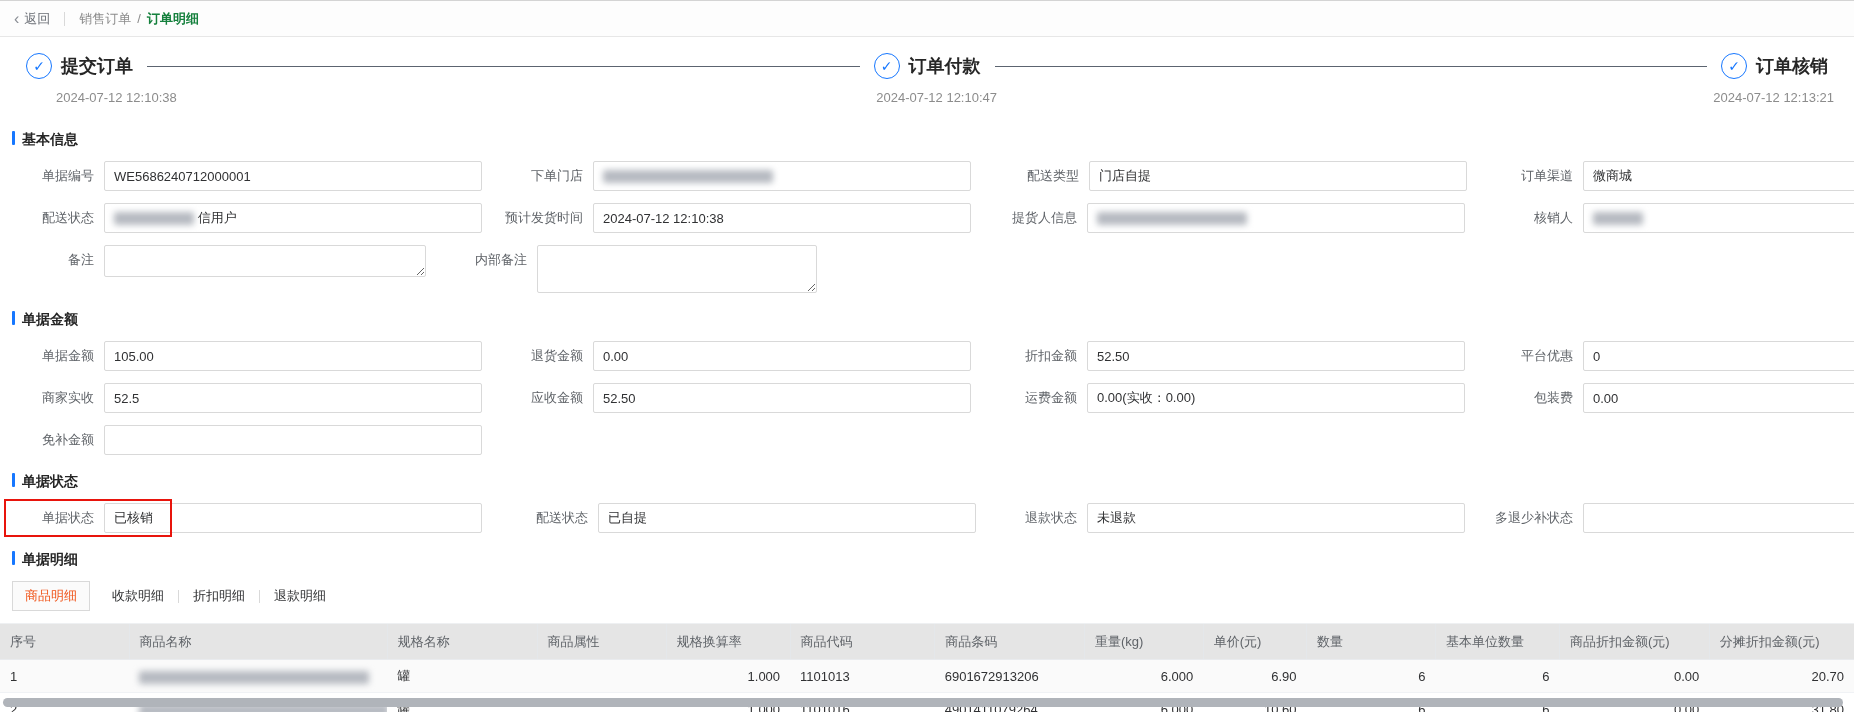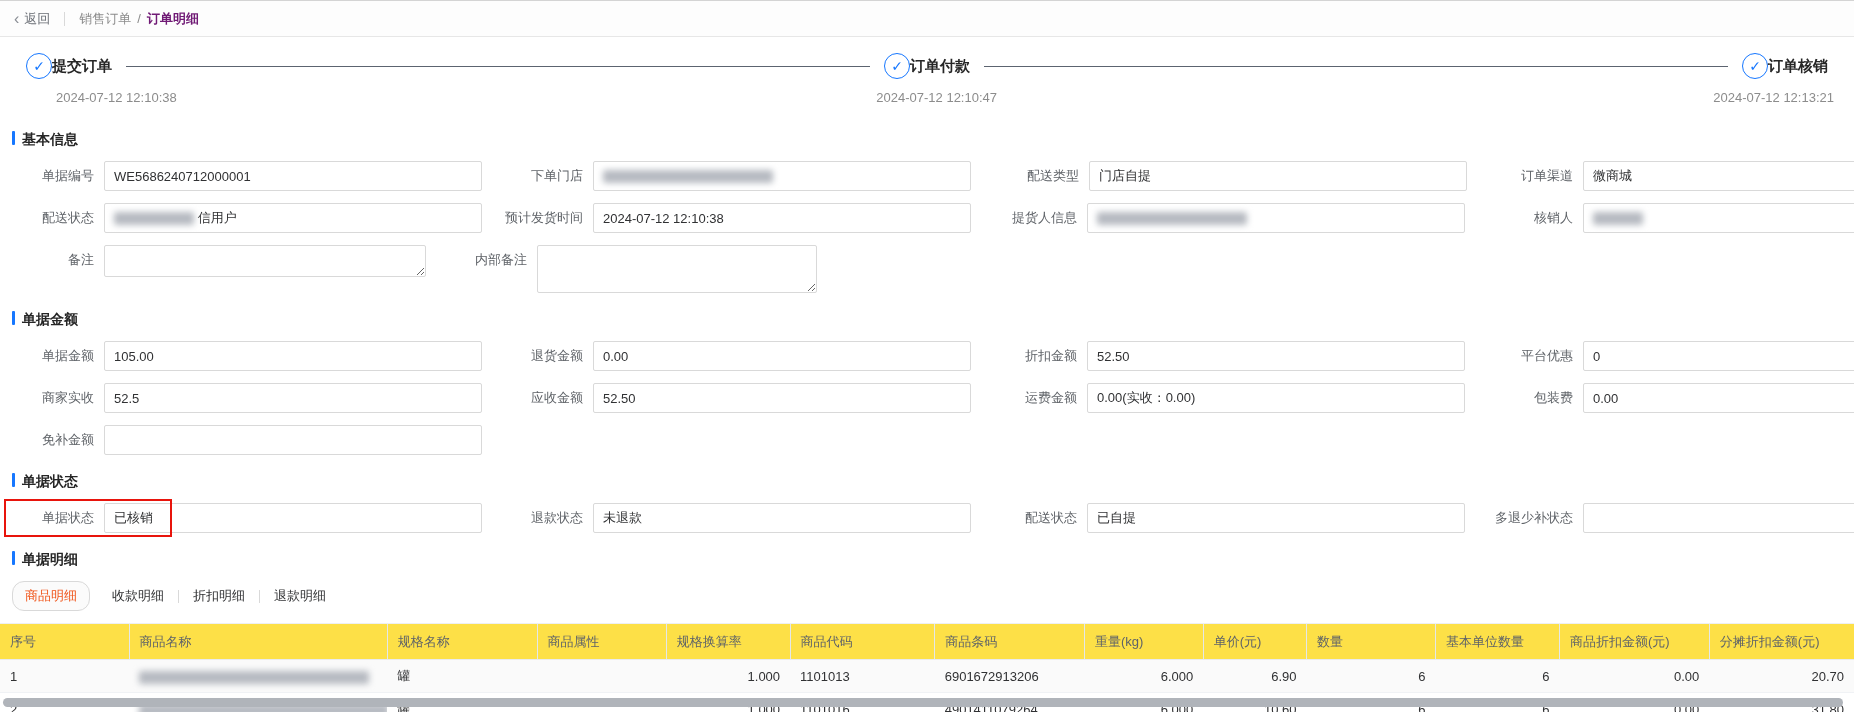--- a/index.html
+++ b/index.html
@@ -21,33 +21,33 @@
     align-items: center;
     padding: 0 14px;
     border-bottom: 1px solid #e7e7e7;
     background: #fdfdfd;
   }
   .back-btn { display:flex; align-items:center; color:#6b6f76; cursor:pointer; }
   .back-chev { font-size:16px; margin-right:5px; color:#8a8e95; line-height:1; }
   .vdiv { width:1px; height:14px; background:#d9d9d9; margin:0 14px; }
   .crumb-parent { color:#8c8c8c; }
   .crumb-sep { color:#8c8c8c; margin:0 6px; }
-  .crumb-current { color:#701a75; font-weight:600; }
+  .crumb-current { color:#15803d; font-weight:600; }
 
   
   .steps { position:relative; padding:16px 26px 34px; }
   .steps-row { display:flex; align-items:center; }
   .step { display:flex; align-items:center; flex:none; }
   .step-circle {
     width:26px; height:26px; border-radius:50%;
     border:1.5px solid #1677ff; color:#1677ff;
     display:flex; align-items:center; justify-content:center;
     font-size:14px; font-weight:700; background:#fff; flex:none;
   }
-  .step-label { font-size:15px; font-weight:600; color:#262626; white-space:nowrap; }
+  .step-label { margin-left:9px; font-size:18px; font-weight:600; color:#262626; white-space:nowrap; }
   .connector { flex:1; height:1px; background:#5c6470; margin:0 14px; }
   .step-time { position:absolute; bottom:8px; color:#8c8c8c; font-size:13px; white-space:nowrap; }
   .step-time.t1 { left:56px; }
   .step-time.t2 { left:50%; transform:translateX(-42%); }
   .step-time.t3 { right:20px; }
 
   
   .sec-title { display:flex; align-items:flex-start; margin:18px 12px 12px; }
   .sec-bar { width:3px; height:14px; background:#1677ff; margin-right:7px; border-radius:1px; }
   .sec-text { font-size:14px; font-weight:700; color:#262626; }
@@ -76,29 +76,29 @@
 
   .red-annotation {
     position:absolute; left:-8px; top:-4px; width:168px; height:38px;
     border:2px solid #e8140c; pointer-events:none; z-index:5;
   }
 
   
   .tabs { display:flex; align-items:center; margin:12px 12px 12px; }
   .tab { padding:5px 12px; color:#303133; cursor:pointer; white-space:nowrap; }
   .tab.active {
-    border:1px solid #d9d9d9; border-radius:12px; background:#fbfbfb;
+    border:1px solid #d9d9d9; border-radius:0; background:#fbfbfb;
     color:#f0551a; margin-right:10px;
   }
   .tab-sep { width:1px; height:13px; background:#d9d9d9; margin:0 2px; }
 
   
   table.grid { width:100%; border-collapse:collapse; table-layout:fixed; }
   table.grid th {
-    background:#fde047; color:#5f6368; font-weight:400; height:36px;
+    background:#e5e5e5; color:#5f6368; font-weight:400; height:36px;
     padding:0 10px; text-align:left; border-bottom:1px solid #e9ebee;
     border-top:1px solid #eef0f2; overflow:hidden; white-space:nowrap;
   }
   table.grid th + th { border-left:1px solid #e4e7ea; }
   table.grid td {
     height:33px; padding:0 10px; border-bottom:1px solid #f0f2f5;
     overflow:hidden; white-space:nowrap; color:#303133;
   }
   table.grid tbody tr:nth-child(odd) td { background:#fafafa; }
   .num { text-align:right; }
@@ -291,30 +291,30 @@
 </div>
 
 <div class="frow">
   <div class="fg c1">
     <div class="red-annotation"></div>
     <label class="flabel">单据状态</label>
     <div class="finput">
         <span>已核销</span>
       </div>
   </div>
-  <div class="fg c2">
-    <label class="flabel">退款状态</label>
-    <div class="finput">
-        <span>未退款</span>
-      </div>
-  </div>
   <div class="fg c3">
     <label class="flabel">配送状态</label>
     <div class="finput">
         <span>已自提</span>
+      </div>
+  </div>
+  <div class="fg c2">
+    <label class="flabel">退款状态</label>
+    <div class="finput">
+        <span>未退款</span>
       </div>
   </div>
   <div class="fg c4">
     <label class="flabel">多退少补状态</label>
     <div class="finput">
         <span></span>
       </div>
   </div>
 </div>
 

